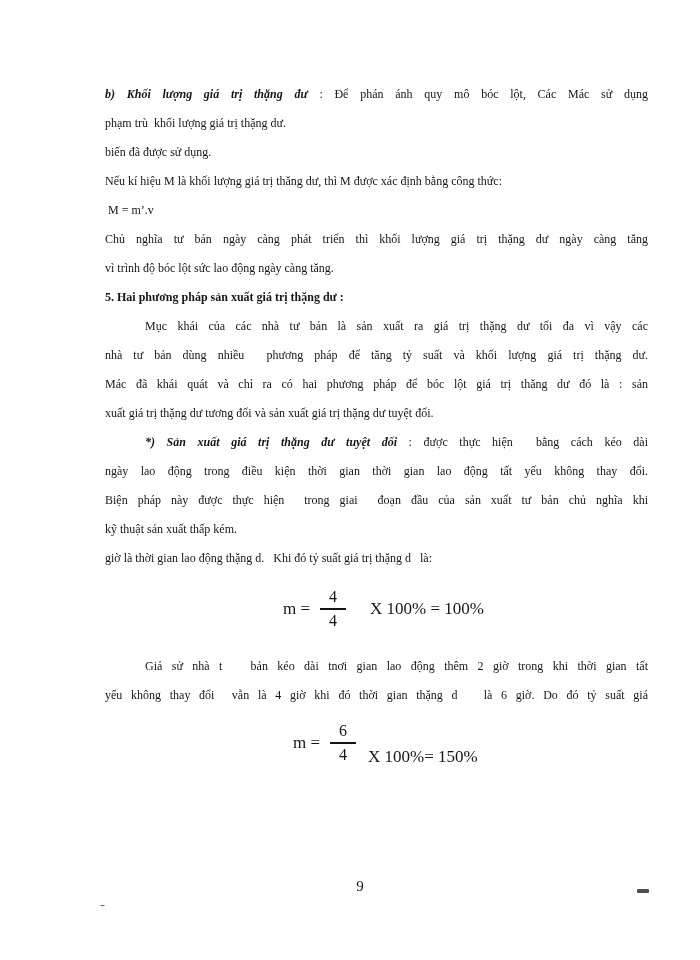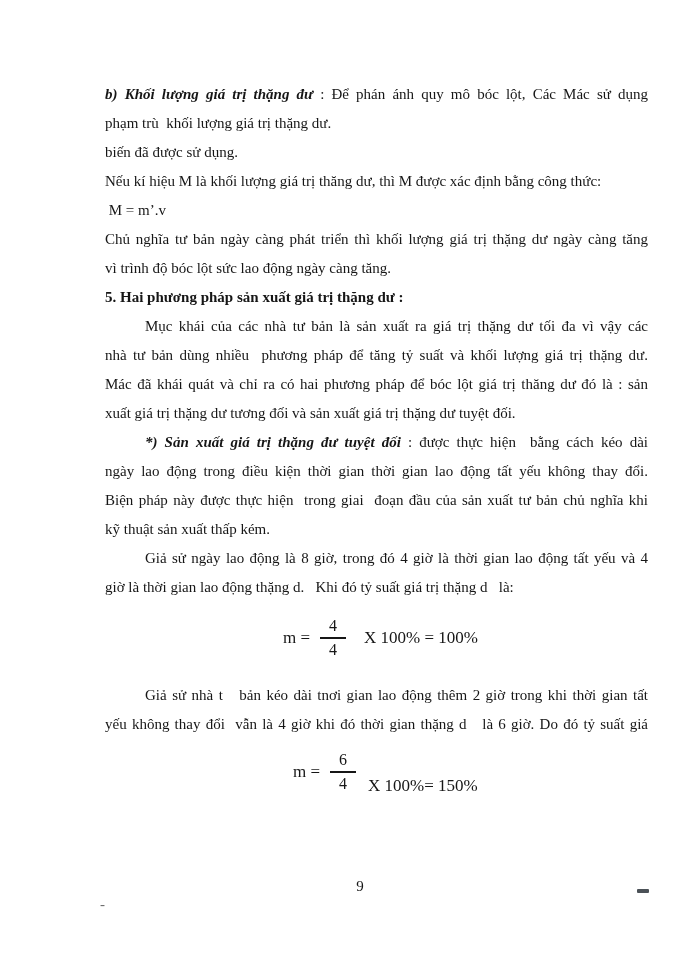--- a/index.html
+++ b/index.html
@@ -10,21 +10,21 @@
     color:#161616;
     position:relative;
     overflow:hidden;
   }
   .content {
     position:absolute;
     left:105px; top:80px;
     width:543px;
   }
   .tline {
-    font-size:15px;
+    font-size:12px;
     line-height:29px;
     height:29px;
     text-align:justify;
     text-align-last:justify;
   }
   .tline.left {
     text-align:center;
     text-align-last:left;
   }
   .tline.ind { text-indent:40px; }
@@ -40,21 +40,21 @@
   .formula.f2 { margin:2px 0 0 188px; }
   .f-lhs { margin-right:10px; }
   .frac {
     display:inline-flex;
     flex-direction:column;
     align-items:center;
     line-height:1;
   }
   .frac .num, .frac .den { font-size:16px; padding:3px 0; }
   .frac .bar { width:26px; height:2px; background:#161616; }
-  .formula.f1 .f-rhs { margin-left:18px; }
+  .formula.f1 .f-rhs { margin-left:24px; }
   .formula.f2 .f-rhs { margin-left:12px;margin-top:28px; }
   .page-number {
     position:absolute;
     left:348px; top:878px;
     width:24px;
     text-align:center;
     font-size:15px;
   }
   .dash-left {
     position:absolute;
@@ -87,21 +87,20 @@
   <div class="tline ind">Mục khái của các nhà tư bản là sản xuất ra giá trị thặng dư tối đa vì vậy các</div>
   <div class="tline">nhà tư bản dùng nhiều&nbsp; phương pháp để tăng tỷ suất và khối lượng giá trị thặng dư.</div>
   <div class="tline">Mác đã khái quát và chỉ ra có hai phương pháp để bóc lột giá trị thăng dư đó là : sản</div>
   <div class="tline left">xuất giá trị thặng dư tương đối và sản xuất giá trị thặng dư tuyệt đối.</div>
 
   <div class="tline ind"><span class="bi">*) Sản xuất giá trị thặng đư tuyệt đối</span><span>&nbsp;: được thực hiện&nbsp; bằng cách kéo dài</span></div>
 
   <div class="tline">ngày lao động trong điều kiện thời gian thời gian lao động tất yếu không thay đổi.</div>
   <div class="tline">Biện pháp này được thực hiện&nbsp; trong giai&nbsp; đoạn đầu của sản xuất tư bản chủ nghĩa khi</div>
   <div class="tline left">kỹ thuật sản xuất thấp kém.</div>
-  <div class="tline ind">Giả sử ngày lao động là 8 giờ, trong đó 4 giờ là thời gian lao động tất yếu và 4</div>
   <div class="tline left">giờ là thời gian lao động thặng d.&nbsp;&nbsp; Khi đó tỷ suất giá trị thặng d&nbsp;&nbsp; là:</div>
 
   <div class="formula f1">
     <span class="f-lhs">m =</span>
     <span class="frac">
       <span class="num">4</span>
       <span class="bar"></span>
       <span class="den">4</span>
     </span>
     <span class="f-rhs">X 100% = 100%</span>

